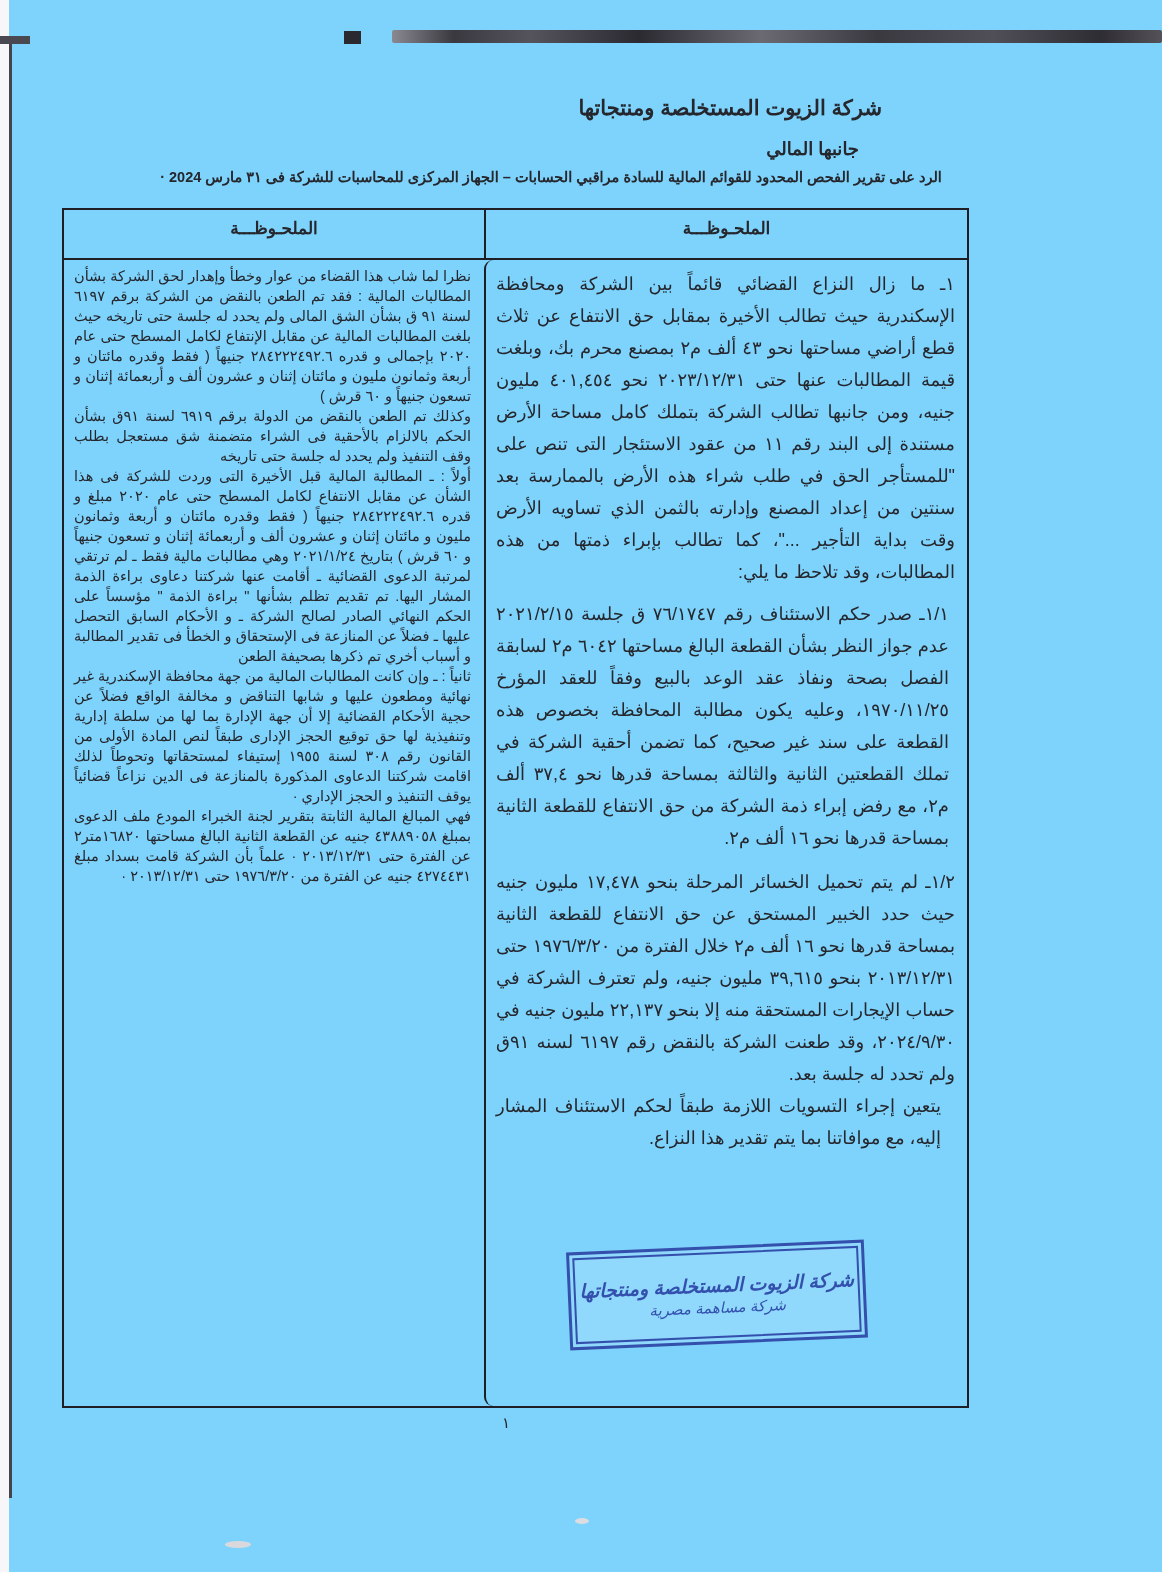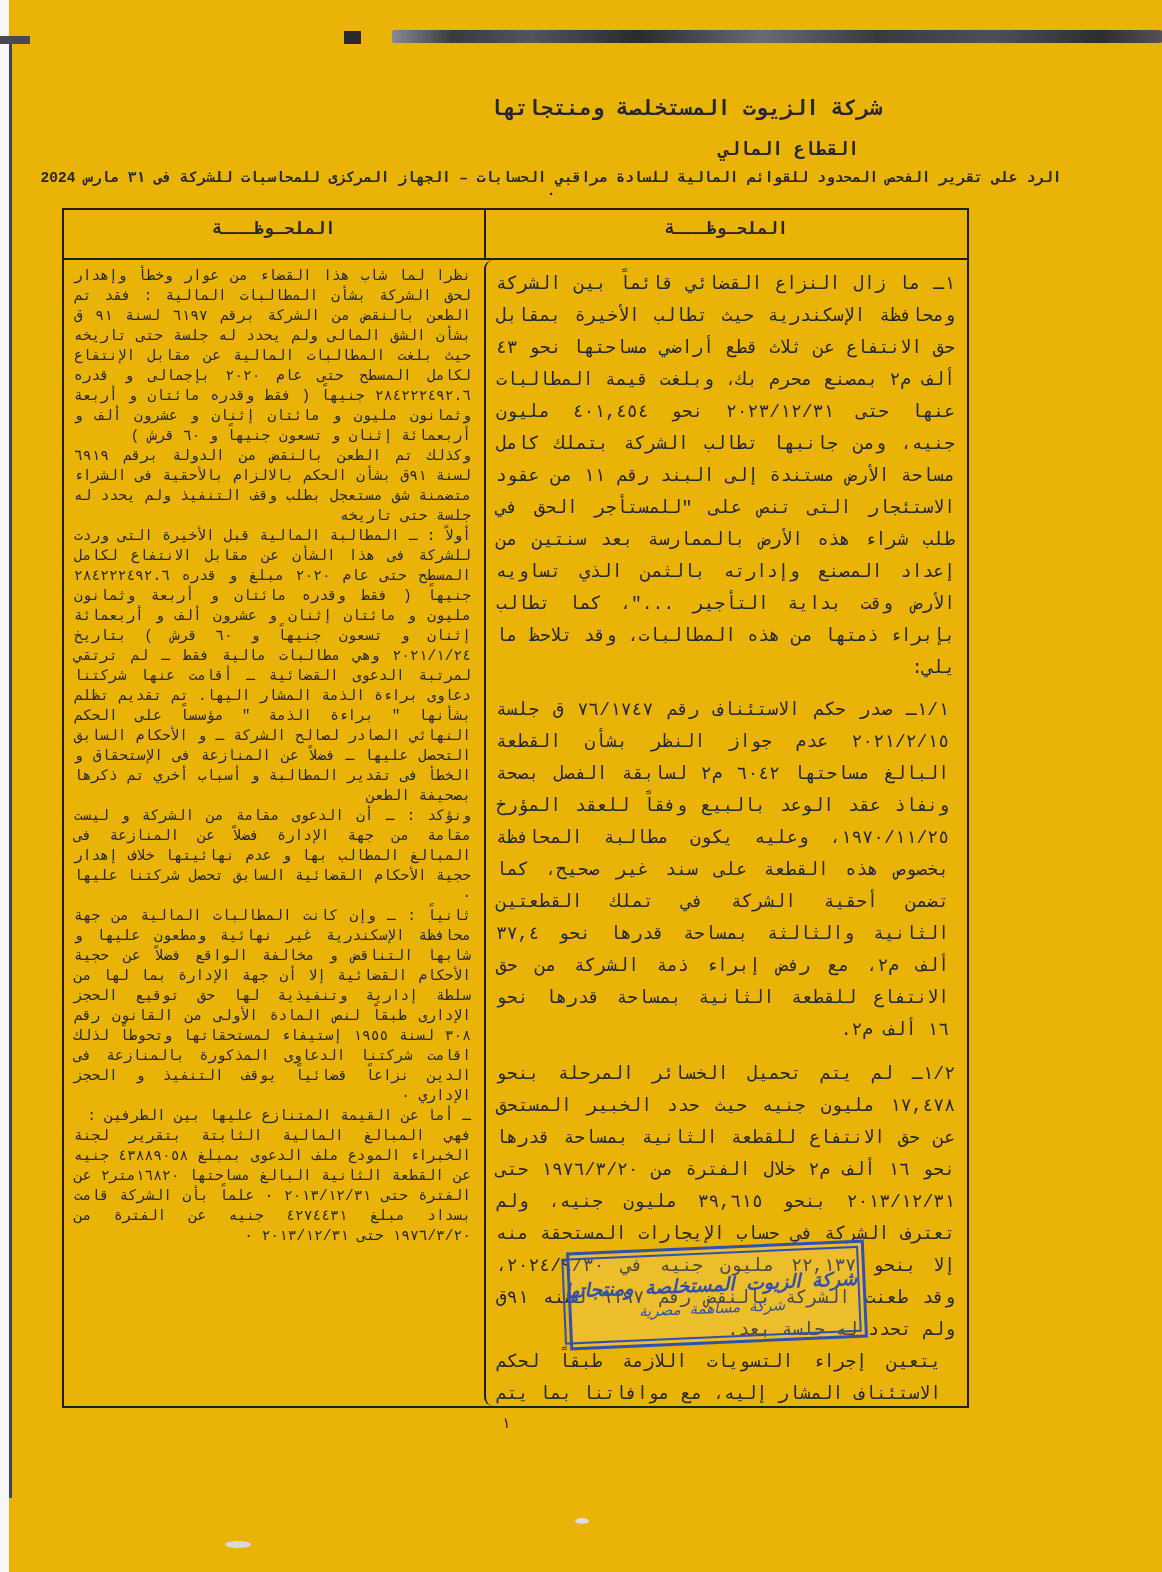--- a/index.html
+++ b/index.html
@@ -1,19 +1,19 @@
 <!DOCTYPE html>
 <html lang="ar" dir="rtl"><head>
 <meta charset="utf-8">
 <style>
   html,body { margin:0; padding:0; background:#e7e6ea; }
   .paper {
     position:relative; width:1162px; height:1572px;
-    background:#eab308;
-    font-family:Liberation Mono, monospace;
+    background:#7dd3fc;
+    font-family:Liberation Sans, sans-serif;
     color:#26262d; direction:rtl; overflow:hidden;
   }
   
   .edge-white { position:absolute; left:0; top:0; width:9px; height:100%; background:#f7f7f9; }
   .scan-line-left { position:absolute; left:9px; top:38px; width:3px; height:1460px; background:#45444c; }
   .scan-bar-top {
     position:absolute; left:392px; top:30px; width:770px; height:13px; border-radius:2px;
     background:linear-gradient(90deg,#8a8890 0%,#3a3940 8%,#55535c 18%,#2b2a31 32%,#6b6972 48%,#3a3940 63%,#504e57 78%,#2e2d33 92%,#555158 100%);
   }
   .scan-blob { position:absolute; left:344px; top:31px; width:17px; height:13px; background:#2a2930; }
@@ -65,41 +65,39 @@
 
   <div class="edge-white"></div>
   <div class="scan-line-left"></div>
   <div class="scan-bar-top"></div>
   <div class="scan-blob"></div>
   <div class="scan-mark-left"></div>
   <div class="smudge1"></div>
   <div class="smudge2"></div>
 
   <div class="header-title1">شركة الزيوت المستخلصة ومنتجاتها</div>
-  <div class="header-title2">القطاع المالي</div>
+  <div class="header-title2">جانبها المالي</div>
   <div class="header-title3">الرد على تقرير الفحص المحدود للقوائم المالية للسادة مراقبي الحسابات – الجهاز المركزى للمحاسبات للشركة فى ٣١ مارس 2024 ·</div>
 
   <div class="doc-table">
     <div class="th note-col">الملحـوظـــة</div>
     <div class="th">الملحـوظـــة</div>
 
     <div class="cell-body note-body note-col">
       <p class="note-p1">١ـ ما زال النزاع القضائي قائماً بين الشركة ومحافظة الإسكندرية حيث تطالب الأخيرة بمقابل حق الانتفاع عن ثلاث قطع أراضي مساحتها نحو ٤٣ ألف م٢ بمصنع محرم بك، وبلغت قيمة المطالبات عنها حتى ٢٠٢٣/١٢/٣١ نحو ٤٠١,٤٥٤ مليون جنيه، ومن جانبها تطالب الشركة بتملك كامل مساحة الأرض مستندة إلى البند رقم ١١ من عقود الاستئجار التى تنص على "للمستأجر الحق في طلب شراء هذه الأرض بالممارسة بعد سنتين من إعداد المصنع وإدارته بالثمن الذي تساويه الأرض وقت بداية التأجير ..."، كما تطالب بإبراء ذمتها من هذه المطالبات، وقد تلاحظ ما يلي:</p>
       <p class="note-p2">١/١ـ صدر حكم الاستئناف رقم ٧٦/١٧٤٧ ق جلسة ٢٠٢١/٢/١٥ عدم جواز النظر بشأن القطعة البالغ مساحتها ٦٠٤٢ م٢ لسابقة الفصل بصحة ونفاذ عقد الوعد بالبيع وفقاً للعقد المؤرخ ١٩٧٠/١١/٢٥، وعليه يكون مطالبة المحافظة بخصوص هذه القطعة على سند غير صحيح، كما تضمن أحقية الشركة في تملك القطعتين الثانية والثالثة بمساحة قدرها نحو ٣٧,٤ ألف م٢، مع رفض إبراء ذمة الشركة من حق الانتفاع للقطعة الثانية بمساحة قدرها نحو ١٦ ألف م٢.</p>
       <p class="note-p3">١/٢ـ لم يتم تحميل الخسائر المرحلة بنحو ١٧,٤٧٨ مليون جنيه حيث حدد الخبير المستحق عن حق الانتفاع للقطعة الثانية بمساحة قدرها نحو ١٦ ألف م٢ خلال الفترة من ١٩٧٦/٣/٢٠ حتى ٢٠١٣/١٢/٣١ بنحو ٣٩,٦١٥ مليون جنيه، ولم تعترف الشركة في حساب الإيجارات المستحقة منه إلا بنحو ٢٢,١٣٧ مليون جنيه في ٢٠٢٤/٩/٣٠، وقد طعنت الشركة بالنقض رقم ٦١٩٧ لسنه ٩١ق ولم تحدد له جلسة بعد.</p>
       <p class="note-p4">يتعين إجراء التسويات اللازمة طبقاً لحكم الاستئناف المشار إليه، مع موافاتنا بما يتم تقدير هذا النزاع.</p>
     </div>
 
     <div class="cell-body reply-body">
       <p>نظرا لما شاب هذا القضاء من عوار وخطأ وإهدار لحق الشركة بشأن المطالبات المالية : فقد تم الطعن بالنقض من الشركة برقم ٦١٩٧ لسنة ٩١ ق بشأن الشق المالى ولم يحدد له جلسة حتى تاريخه حيث بلغت المطالبات المالية عن مقابل الإنتفاع لكامل المسطح حتى عام ٢٠٢٠ بإجمالى و قدره ٢٨٤٢٢٢٤٩٢.٦ جنيهاً ( فقط وقدره مائتان و أربعة وثمانون مليون و مائتان إثنان و عشرون ألف و أربعمائة إثنان و تسعون جنيهاً و ٦٠ قرش )</p>
       <p>وكذلك تم الطعن بالنقض من الدولة برقم ٦٩١٩ لسنة ٩١ق بشأن الحكم بالالزام بالأحقية فى الشراء متضمنة شق مستعجل بطلب وقف التنفيذ ولم يحدد له جلسة حتى تاريخه</p>
       <p>أولاً : ـ المطالبة المالية قبل الأخيرة التى وردت للشركة فى هذا الشأن عن مقابل الانتفاع لكامل المسطح حتى عام ٢٠٢٠ مبلغ و قدره ٢٨٤٢٢٢٤٩٢.٦ جنيهاً ( فقط وقدره مائتان و أربعة وثمانون مليون و مائتان إثنان و عشرون ألف و أربعمائة إثنان و تسعون جنيهاً و ٦٠ قرش ) بتاريخ ٢٠٢١/١/٢٤ وهي مطالبات مالية فقط ـ لم ترتقي لمرتبة الدعوى القضائية ـ أقامت عنها شركتنا دعاوى براءة الذمة المشار اليها. تم تقديم تظلم بشأنها " براءة الذمة " مؤسساً على الحكم النهائي الصادر لصالح الشركة ـ و الأحكام السابق التحصل عليها ـ فضلاً عن المنازعة فى الإستحقاق و الخطأ فى تقدير المطالبة و أسباب أخري تم ذكرها بصحيفة الطعن</p>
-      <p>ونؤكد : ـ أن الدعوى مقامة من الشركة و ليست مقامة من جهة الإدارة فضلاً عن المنازعة فى المبالغ المطالب بها و عدم نهائيتها خلاف إهدار حجية الأحكام القضائية السابق تحصل شركتنا عليها ·</p>
       <p>ثانياً : ـ وإن كانت المطالبات المالية من جهة محافظة الإسكندرية غير نهائية ومطعون عليها و شابها التناقض و مخالفة الواقع فضلاً عن حجية الأحكام القضائية إلا أن جهة الإدارة بما لها من سلطة إدارية وتنفيذية لها حق توقيع الحجز الإدارى طبقاً لنص المادة الأولى من القانون رقم ٣٠٨ لسنة ١٩٥٥ إستيفاء لمستحقاتها  وتحوطاً لذلك اقامت شركتنا الدعاوى المذكورة بالمنازعة فى الدين نزاعاً قضائياً يوقف التنفيذ و الحجز الإداري ·</p>
-      <p>ـ أما عن القيمة المتنازع عليها بين الطرفين :</p>
       <p>فهي المبالغ المالية الثابتة بتقرير لجنة الخبراء المودع ملف الدعوى  بمبلغ ٤٣٨٨٩٠٥٨ جنيه عن القطعة الثانية البالغ مساحتها ١٦٨٢٠متر٢ عن الفترة حتى ٢٠١٣/١٢/٣١ · علماً بأن الشركة قامت بسداد مبلغ ٤٢٧٤٤٣١ جنيه عن الفترة من ١٩٧٦/٣/٢٠ حتى ٢٠١٣/١٢/٣١ ·</p>
     </div>
   </div>
 
   <div class="stamp">
     <div class="stamp-inner">
       <div class="stamp-line1">شركة الزيوت المستخلصة ومنتجاتها</div>
       <div class="stamp-line2">شركة مساهمة مصرية</div>
     </div>
   </div>

